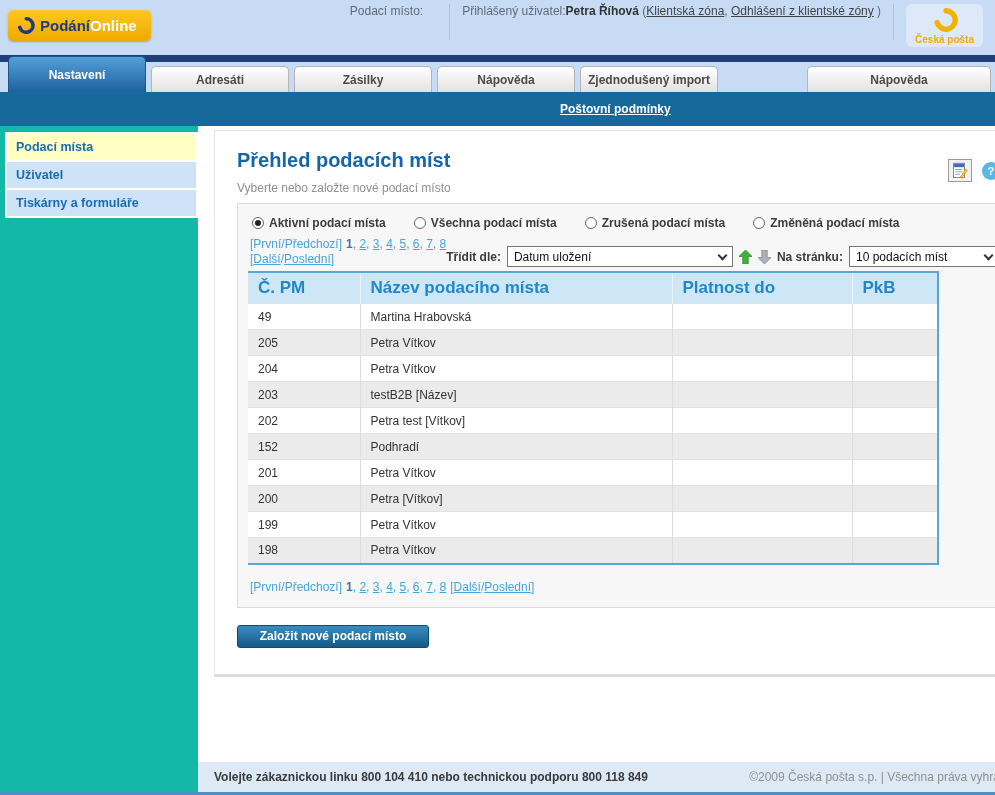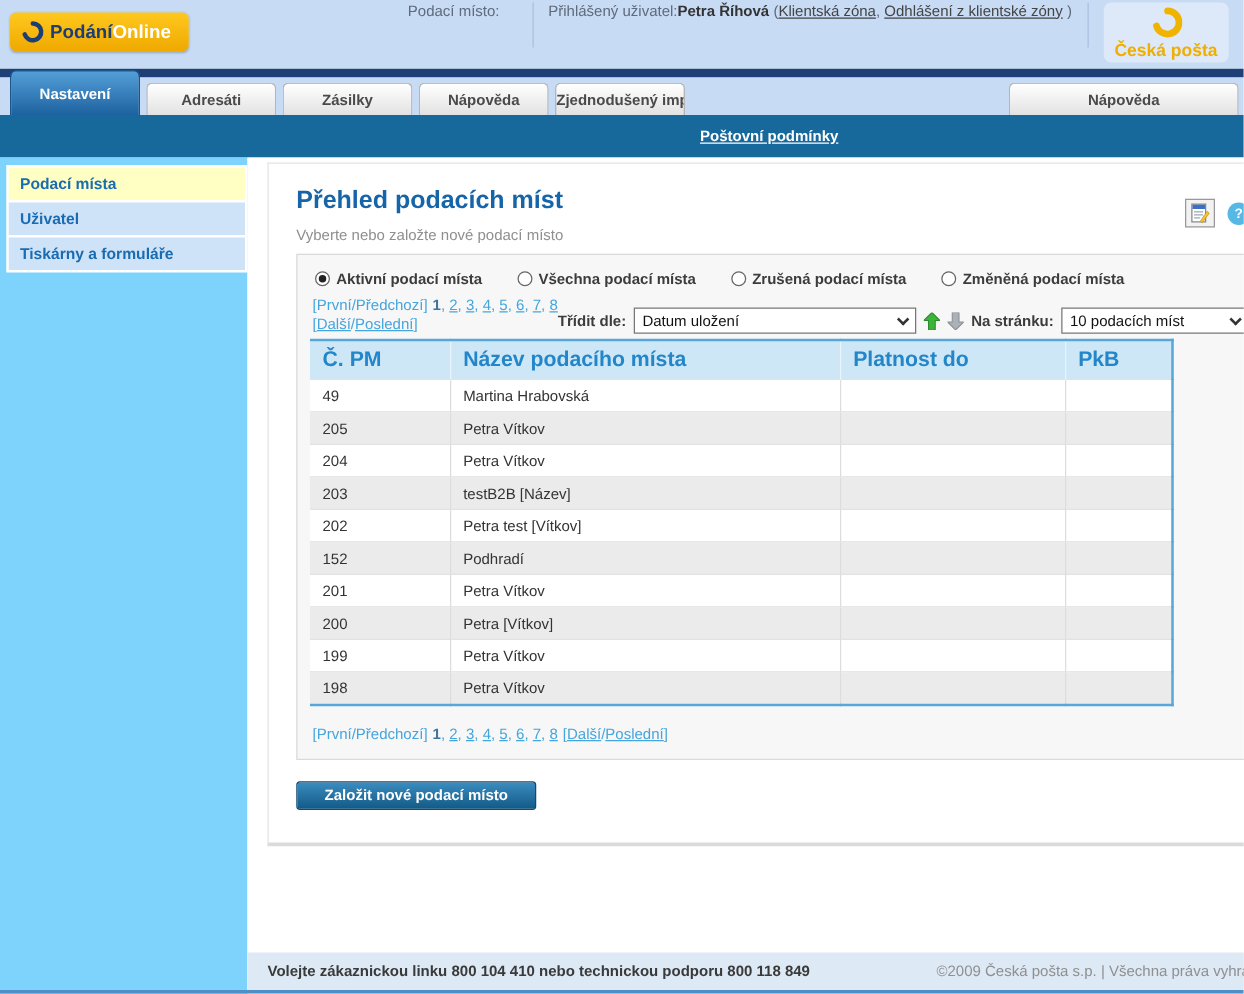--- a/index.html
+++ b/index.html
@@ -22,40 +22,40 @@
   .logo-badge .online { color:#fff; font-weight:bold; font-size:15px; }
   .header-right { margin-left:auto; display:flex; align-items:flex-start; color:#5f6b7a; }
   .place-label { margin-right:14px; }
   .vdivider { width:1px; height:36px; background:#a9c0de; margin:0 12px; }
   .user-name { color:#333; font-weight:bold; }
   .hlink { color:#444; text-decoration:underline; cursor:pointer; }
   .brand {
     display:flex; flex-direction:column; align-items:center; justify-content:center;
     background:rgba(255,255,255,.40); border-radius:6px; padding:3px 9px 2px; min-width:64px;
   }
-  .brand-name { color:#efae00; font-weight:bold; font-size:14px; margin-top:1px; }
+  .brand-name { color:#efae00; font-weight:bold; font-size:10px; margin-top:1px; }
   
   .navy-strip { height:7px; background:#1e4076; }
   .tabs { height:30px; background:#c7dbf5; display:flex; align-items:flex-end; padding-left:8px; }
   .tab {
-    width:104px; height:26px; line-height:26px; text-align:center; font-weight:bold;
+    width:138px; height:26px; line-height:26px; text-align:center; font-weight:bold;
     color:#4a4a4a; background:linear-gradient(#ffffff,#e2e2e2);
     border:1px solid #b5b5b5; border-bottom:none; border-radius:5px 5px 0 0;
     margin-right:5px; cursor:pointer; white-space:nowrap; overflow:hidden;
   }
   .tab.active {
     height:36px; line-height:36px; position:relative; z-index:2;
     background:linear-gradient(#549fd8,#1d62a0); color:#fff; border-color:#1c548c;
   }
   .tab.help { margin-left:auto; width:184px; margin-right:4px; }
   .subnav { height:34px; background:#17699c; display:flex; align-items:center; }
   .subnav a { color:#fff; font-weight:bold; text-decoration:underline; margin-left:560px; cursor:pointer; }
   
   .page-body { display:flex; height:669px; }
-  .left-col { width:203px; background:#7dd3fc; padding:6px 0 0 5px; }
+  .left-col { width:203px; background:#14b8a6; padding:6px 0 0 5px; }
   .side-menu { width:193px; background:#fff; padding:2px; }
   .side-item {
     background:#cfe3f8; color:#1a6cb2; font-weight:bold; font-size:12.5px;
     padding:6px 9px; margin-bottom:2px; cursor:pointer;
   }
   .side-item:last-child { margin-bottom:0; }
   .side-item.active { background:#ffffc4; }
   .main-area { flex:1; background:#fff; display:flex; flex-direction:column; padding-bottom:3px; }
   
   .card {

